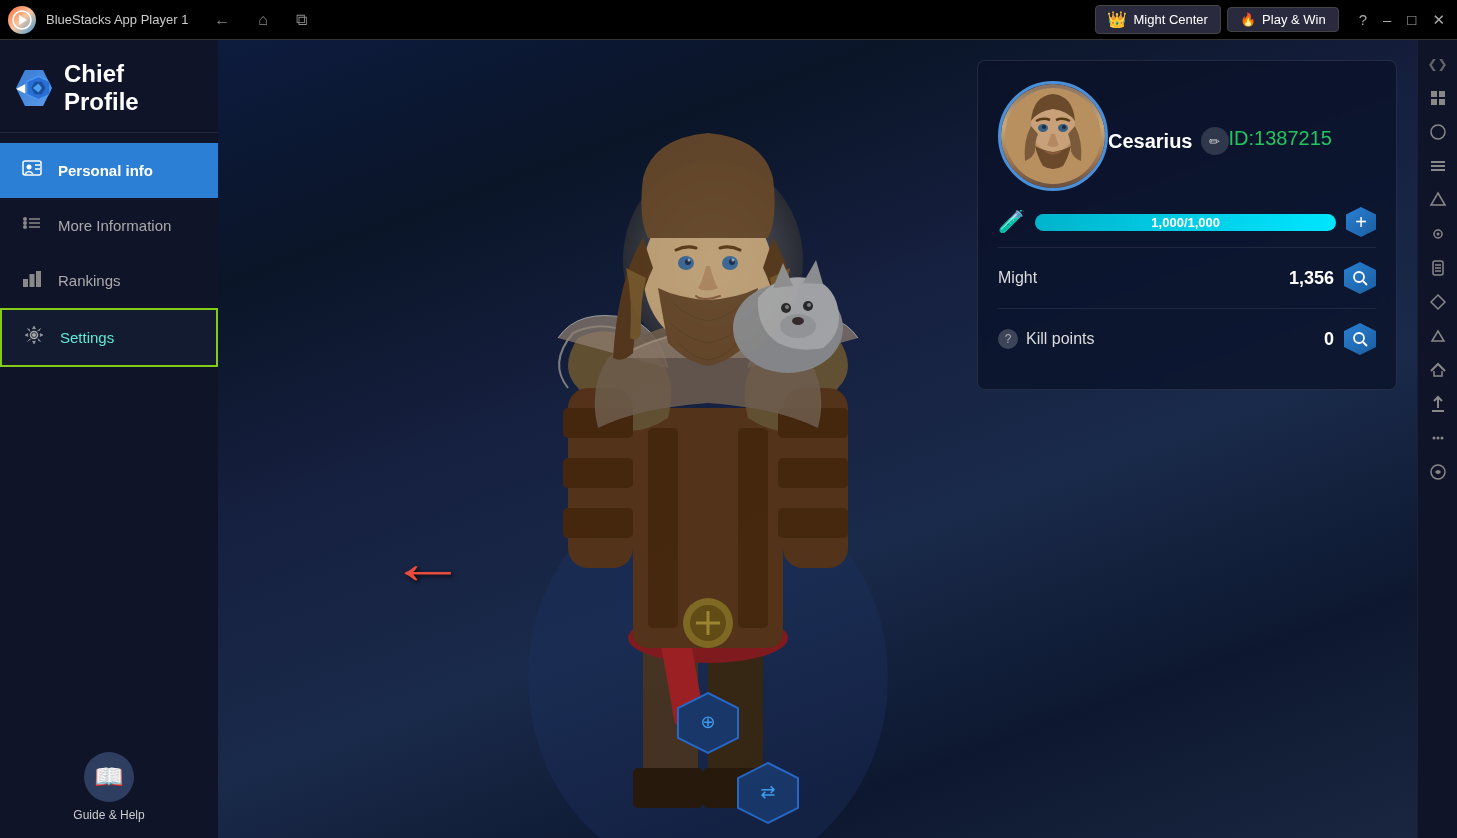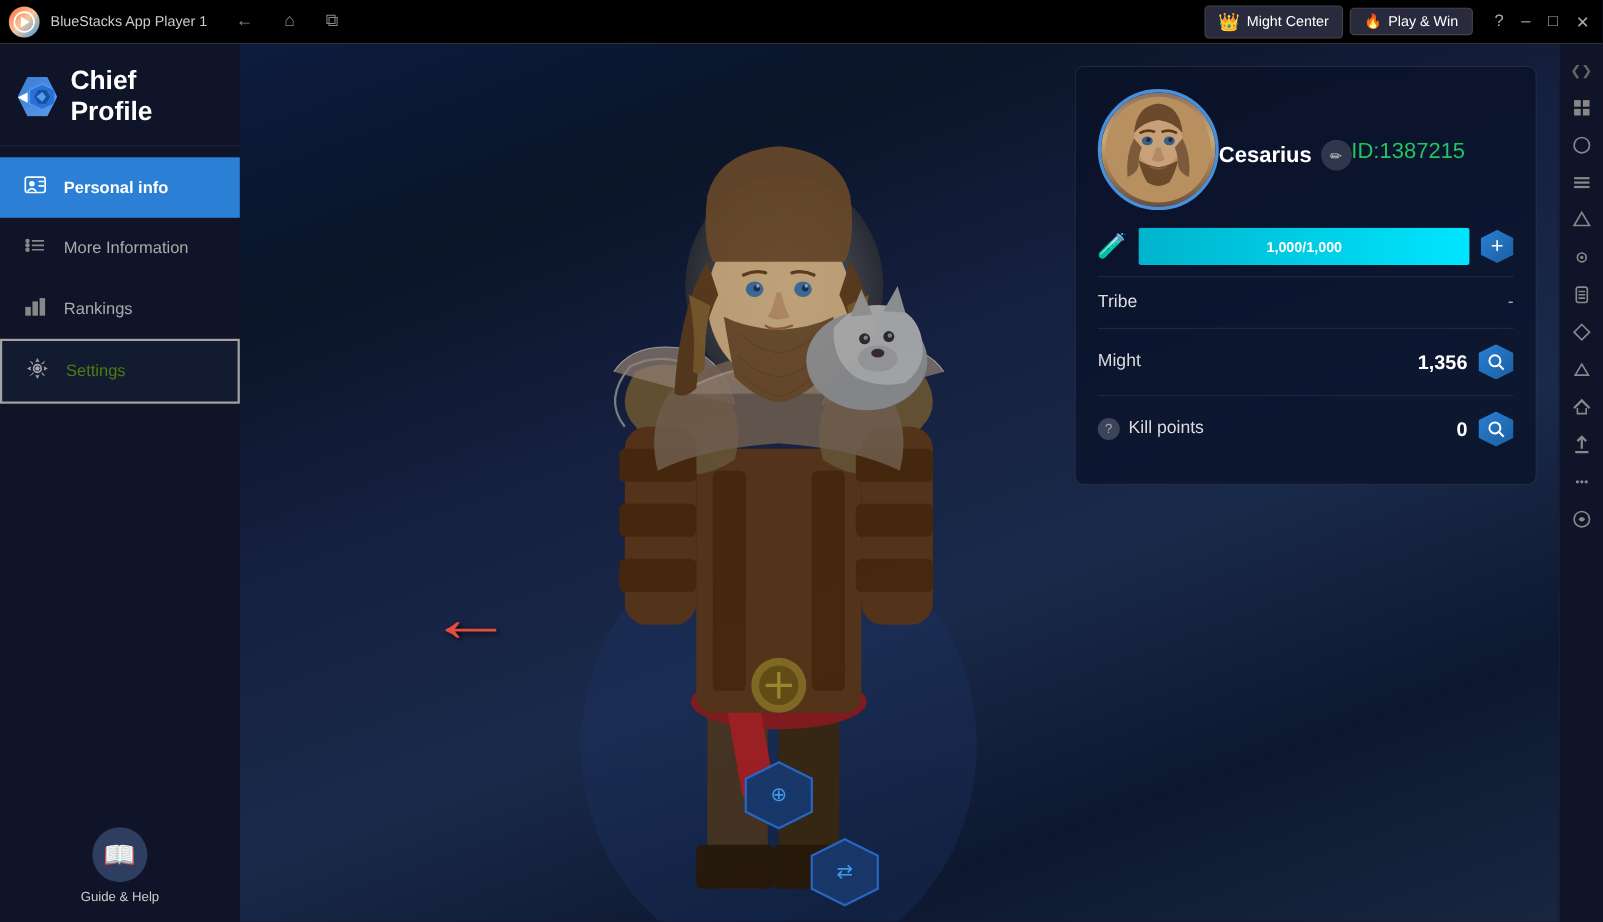--- a/index.html
+++ b/index.html
@@ -171,23 +171,23 @@
       color: #fff;
       font-weight: 700;
     }
     .menu-item .item-icon {
       font-size: 18px;
       width: 24px;
       text-align: center;
       flex-shrink: 0;
     }
     .menu-item.settings-highlighted {
-      border: 2px solid #a3a3a3;
+      border: 2px solid #84cc16;
       background: rgba(20, 28, 50, 0.9);
-      color: #4d7c0f;
+      color: #5eead4;
     }
 
     .sidebar-footer {
       padding: 16px;
       display: flex;
       flex-direction: column;
       align-items: center;
       gap: 8px;
     }
     .guide-btn {
@@ -336,23 +336,23 @@
       align-items: center;
       gap: 10px;
       margin: 14px 0 10px;
     }
     .stamina-icon {
       font-size: 22px;
       color: #4cff8a;
     }
     .stamina-bar-bg {
       flex: 1;
-      height: 34px;
+      height: 17px;
       background: rgba(255,255,255,0.12);
-      border-radius: 1px;
+      border-radius: 11px;
       overflow: hidden;
       position: relative;
     }
     .stamina-bar-fill {
       height: 100%;
       background: linear-gradient(90deg, #00b4cc, #00e5ff);
       border-radius: 3px;
     }
     .stamina-text {
       position: absolute;
@@ -742,24 +742,20 @@
 
       <div class="stamina-row">
         <span class="stamina-icon">🧪</span>
         <div class="stamina-bar-bg">
           <div class="stamina-bar-fill" style="width: 100%"></div>
           <div class="stamina-text">1,000/1,000</div>
         </div>
         <div class="stamina-plus">+</div>
       </div>
 
-      <div class="stat-row">
-        <span class="stat-label">Tribe</span>
-        <span class="stat-dash">-</span>
-      </div>
 
       <div class="stat-row">
         <span class="stat-label">Might</span>
         <div style="display:flex;align-items:center;gap:10px">
           <span class="stat-value">1,356</span>
           <div class="stat-search">
             <svg width="16" height="16" viewBox="0 0 16 16">
                 <circle cx="7" cy="7" r="5" fill="none" stroke="#fff" stroke-width="1.8"></circle>
                 <line x1="11" y1="11" x2="15" y2="15" stroke="#fff" stroke-width="1.8"></line>
               </svg>

